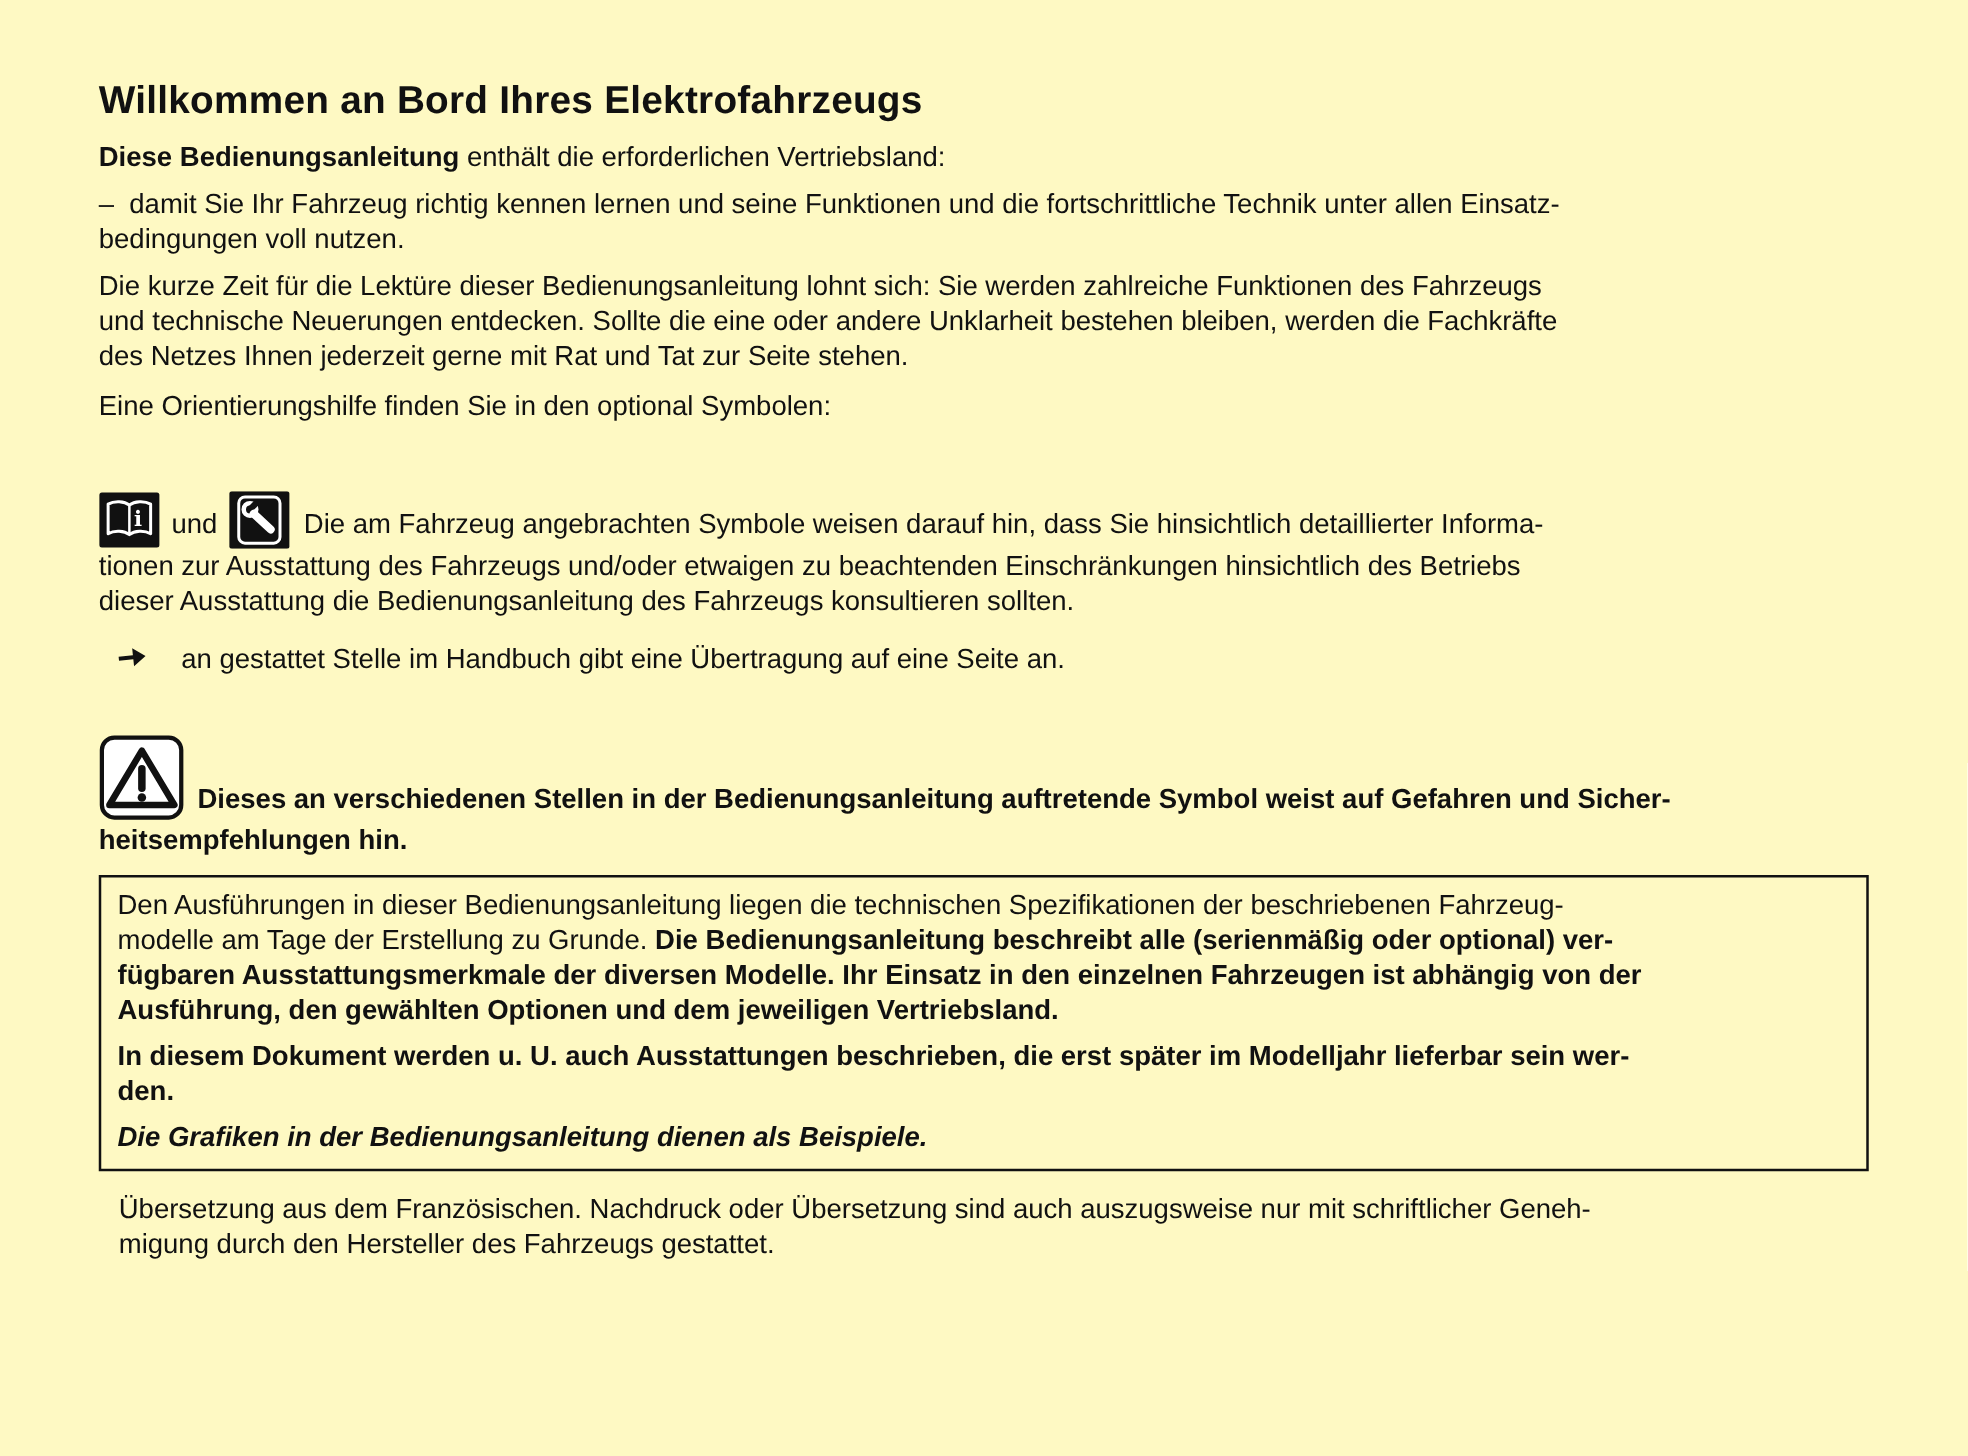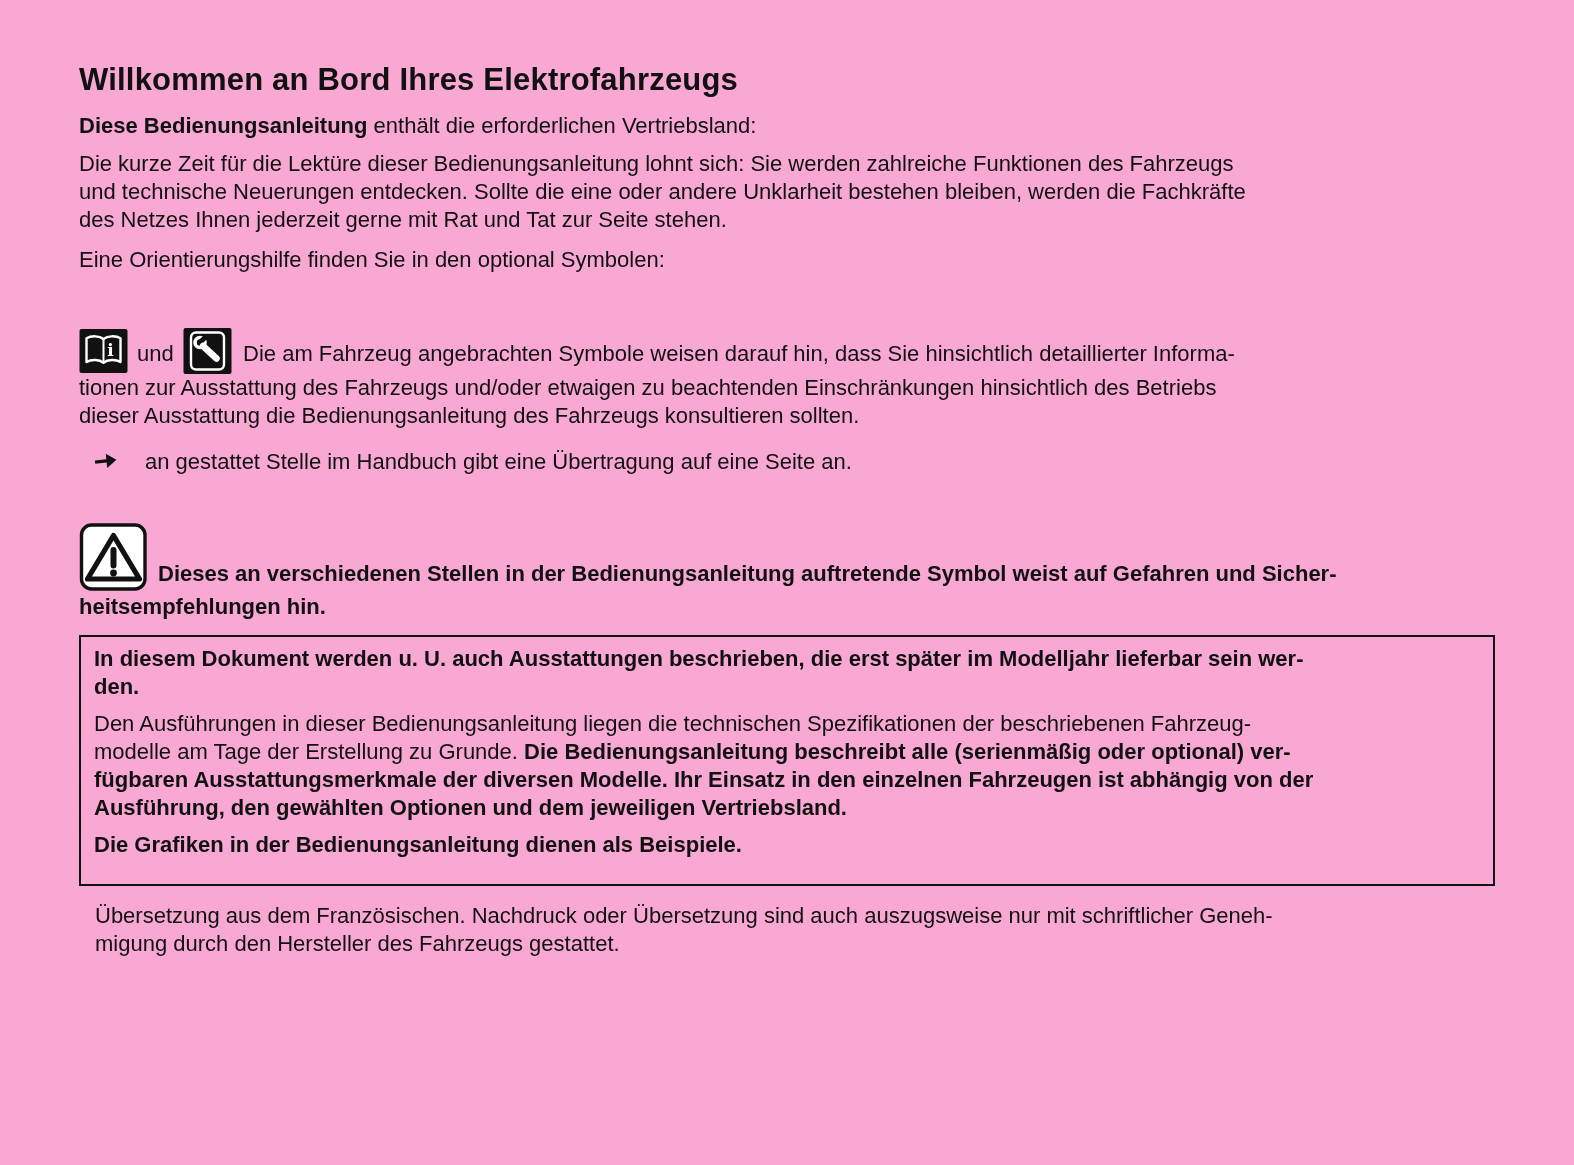--- a/index.html
+++ b/index.html
@@ -1,21 +1,21 @@
 <!DOCTYPE html>
 <html><head>
 <meta charset="utf-8">
 <style>
   html, body { margin:0; padding:0; background:#ffffff; }
   .page {
     position: relative;
     width: 1574px;
     height: 1165px;
     box-sizing: border-box;
-    background: #f9a8d4;
+    background: #fef9c3;
     color: #111111;
     font-family: "Liberation Sans", sans-serif;
     font-size: 22px;
     line-height: 28px;
     padding: 62px 79px 0 79px;
     overflow: hidden;
   }
   .lines { white-space: pre-line; }
   h1.title {
     font-size: 31px;
@@ -32,39 +32,41 @@
   .orientation  { margin: 0 0 26px 0; }
   .symbols      { margin: 0 0 18px 0; }
   .arrow-note   { margin: 16px 0 18px 14px; }
   .warning-par  { margin: 0 0 14px 0; }
   .notice-box {
     border: 2.5px solid #111111;
     padding: 8px 13px 9px 13px;
     margin: 0 0 15px 0;
   }
   .notice-box p { margin: 0 0 9px 0; }
-  .notice-box p:last-child { margin-bottom: 16px; }
+  .notice-box p:last-child { margin-bottom: 2px; font-style: italic; }
   .closing      { margin: 0 0 11px 0; }
   b { font-weight: bold; }
   .sym-icon  { display:inline-block; width:49px;  height:46px; vertical-align:-13px; }
   .sym-icon.book   { margin-right: 3px; }
   .sym-icon.wrench { margin: 0 5px 0 3px; }
   .warn-icon { display:inline-block; width:70px;  height:71px; vertical-align:-12px; margin-right:9px; }
   .arrow-icon{ display:inline-block; width:25px;  height:26px; vertical-align:-5px;  margin-right:27px; }
 </style>
 </head>
 <body>
 
 <div class="page">
 
   <h1 class="title">Willkommen an Bord Ihres Elektrofahrzeugs</h1>
 
   <p class="intro"><b>Diese Bedienungsanleitung</b><span> enthält die erforderlichen Vertriebsland:</span></p>
 
   <div class="bullets-wrap">
+    <div class="lines bullet">–&nbsp;&nbsp;damit Sie Ihr Fahrzeug richtig kennen lernen und seine Funktionen und die fortschrittliche Technik unter allen Einsatz-
+bedingungen voll nutzen.</div>
   </div>
 
   <p class="lines reading">Die kurze Zeit für die Lektüre dieser Bedienungsanleitung lohnt sich: Sie werden zahlreiche Funktionen des Fahrzeugs
 und technische Neuerungen entdecken. Sollte die eine oder andere Unklarheit bestehen bleiben, werden die Fachkräfte
 des Netzes Ihnen jederzeit gerne mit Rat und Tat zur Seite stehen.</p>
 
   <p class="orientation">Eine Orientierungshilfe finden Sie in den optional Symbolen:</p>
 
   <div class="lines symbols">
     <span class="sym-icon book"><svg width="49" height="46" viewBox="0 0 49 46">
@@ -93,26 +95,26 @@
     <span class="warn-icon"><svg width="70" height="71" viewBox="0 0 70 71">
       <rect x="2.5" y="3" width="63.5" height="64" rx="10" fill="#fff" stroke="#111" stroke-width="3.4"></rect>
       <path d="M34.5 13.5 L60.5 57 L8.5 57 Z" fill="none" stroke="#111" stroke-width="5.2" stroke-linejoin="round"></path>
       <line x1="34.5" y1="28" x2="34.5" y2="43.5" stroke="#111" stroke-width="6" stroke-linecap="round"></line>
       <circle cx="34.5" cy="51" r="3.4" fill="#111"></circle>
     </svg></span><b>Dieses an verschiedenen Stellen in der Bedienungsanleitung auftretende Symbol weist auf Gefahren und Sicher-
 heitsempfehlungen hin.</b>
   </div>
 
   <div class="notice-box">
-    <p class="lines"><b>In diesem Dokument werden u. U. auch Ausstattungen beschrieben, die erst später im Modelljahr lieferbar sein wer-
-den.</b></p>
     <p class="lines"><span>Den Ausführungen in dieser Bedienungsanleitung liegen die technischen Spezifikationen der beschriebenen Fahrzeug-
 modelle am Tage der Erstellung zu Grunde.</span><b> Die Bedienungsanleitung beschreibt alle (serienmäßig oder optional) ver-
 fügbaren Ausstattungsmerkmale der diversen Modelle. Ihr Einsatz in den einzelnen Fahrzeugen ist abhängig von der
 Ausführung, den gewählten Optionen und dem jeweiligen Vertriebsland.</b></p>
+    <p class="lines"><b>In diesem Dokument werden u. U. auch Ausstattungen beschrieben, die erst später im Modelljahr lieferbar sein wer-
+den.</b></p>
     <p class="lines"><b>Die Grafiken in der Bedienungsanleitung dienen als Beispiele.</b></p>
   </div>
 
 
   <p class="lines">Übersetzung aus dem Französischen. Nachdruck oder Übersetzung sind auch auszugsweise nur mit schriftlicher Geneh-
 migung durch den Hersteller des Fahrzeugs gestattet.</p>
 
 </div>
 
 </body></html>

